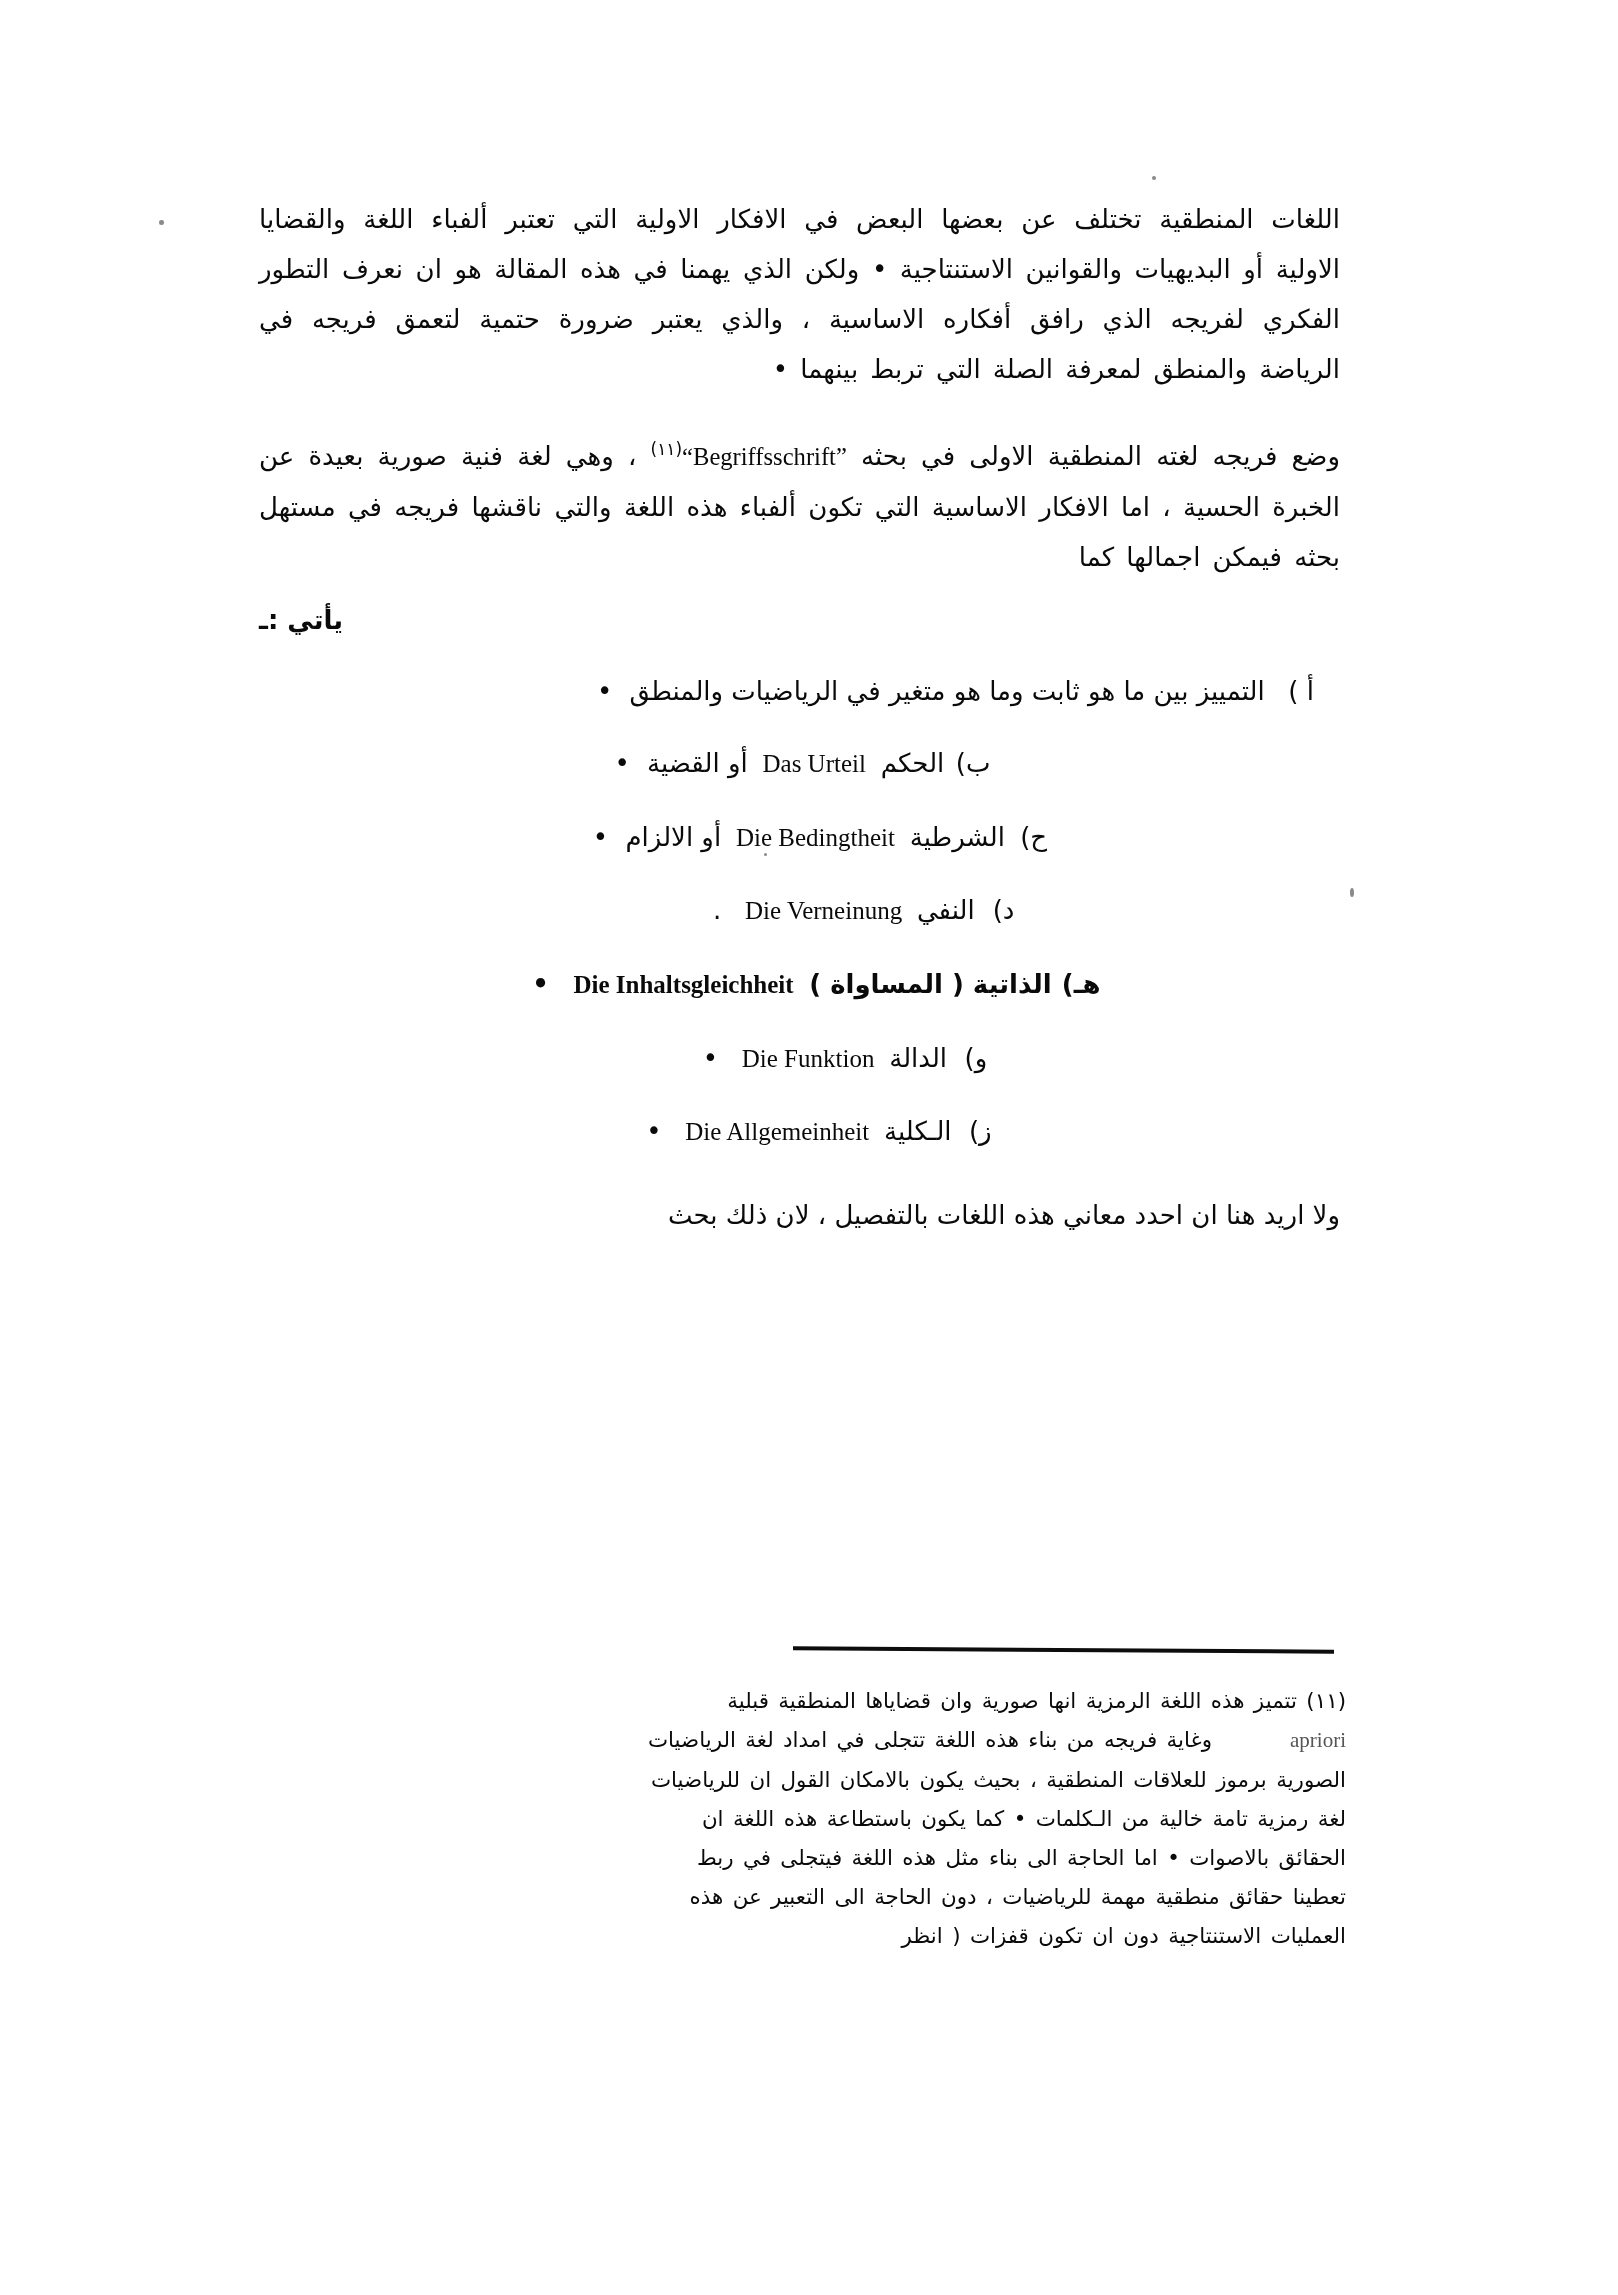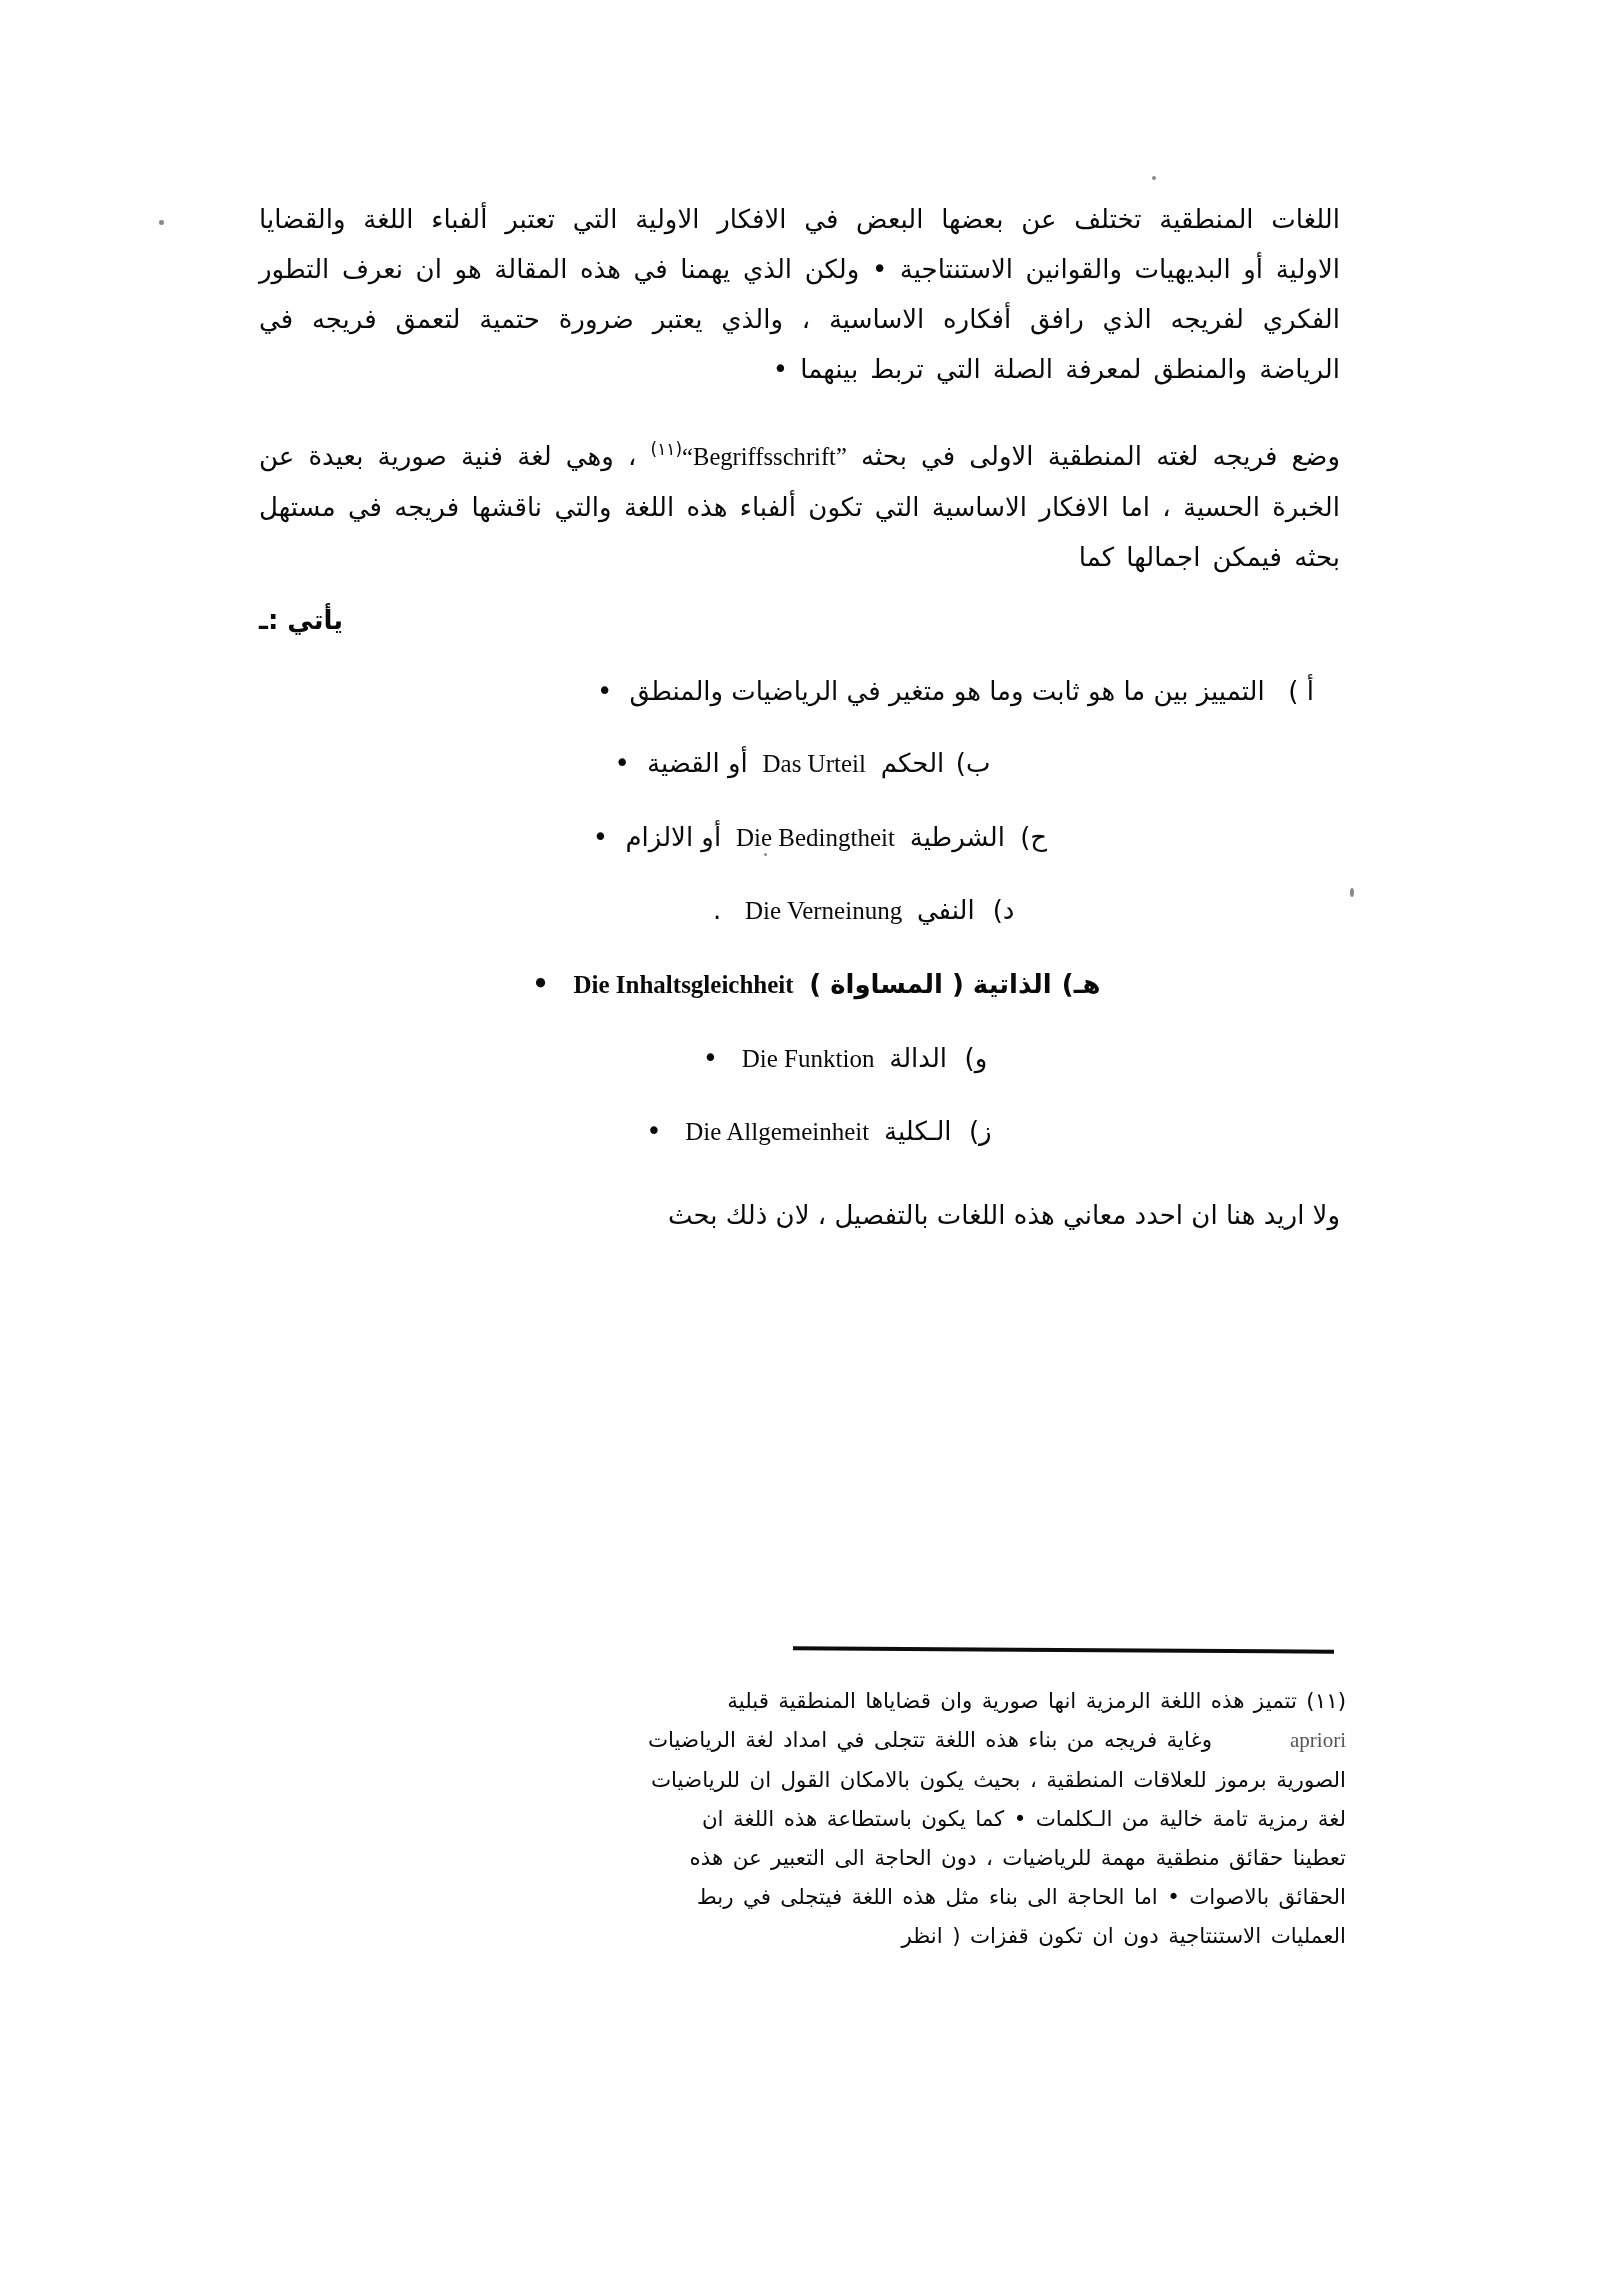--- a/index.html
+++ b/index.html
@@ -267,22 +267,22 @@
     <div class="fn-body">
       <span class="fn-line">(١١) تتميز هذه اللغة الرمزية انها صورية وان قضاياها المنطقية قبلية</span>
 
       <span class="fn-line-2">
         <span class="fn-apriori">apriori</span>
         <span>وغاية فريجه من بناء هذه اللغة تتجلى في امداد لغة الرياضيات</span>
       </span>
 
       <span class="fn-line">الصورية برموز للعلاقات المنطقية ، بحيث يكون بالامكان القول ان للرياضيات</span>
       <span class="fn-line">لغة رمزية تامة خالية من الـكلمات • كما يكون باستطاعة هذه اللغة ان</span>
+      <span class="fn-line">الحقائق بالاصوات • اما الحاجة الى بناء مثل هذه اللغة فيتجلى في ربط</span>
       <span class="fn-line">تعطينا حقائق منطقية مهمة للرياضيات ، دون الحاجة الى التعبير عن هذه</span>
-      <span class="fn-line">الحقائق بالاصوات • اما الحاجة الى بناء مثل هذه اللغة فيتجلى في ربط</span>
       <span class="fn-line">العمليات الاستنتاجية دون ان تكون قفزات ( انظر</span>
     </div>
 
     <div class="fn-cite">( Frege, G., Begriffsschrift IV</div>
   </div>
 
   <div class="pagenum">ـ ٣٣٤ ـ</div>
 
 </div>
 

